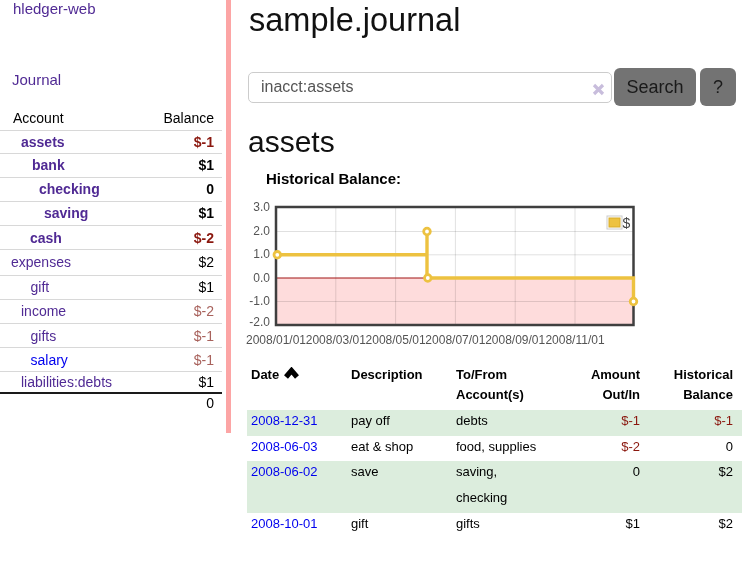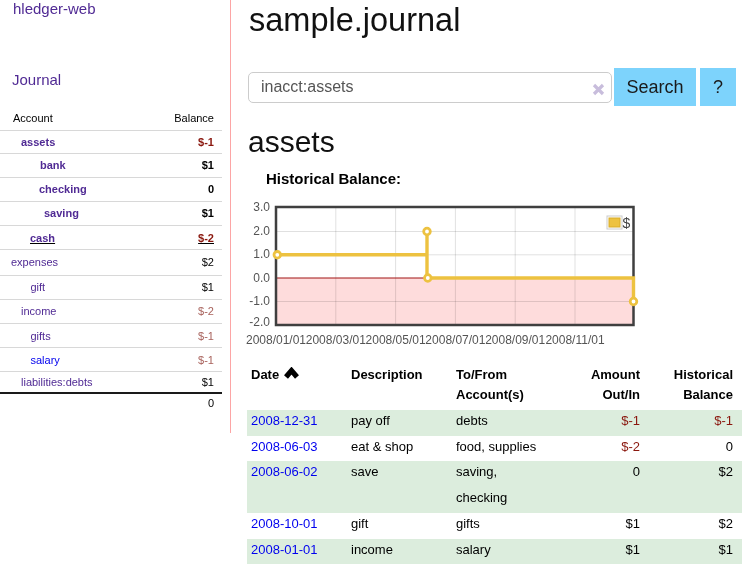--- a/index.html
+++ b/index.html
@@ -7,43 +7,43 @@
     font-family:"Liberation Sans", sans-serif; font-size:15px; color:#000; }
   a { text-decoration:none; }
   .purple { color:#502a94; }
   .blue { color:#0000ee; }
   .negb { color:#8a170e; }
   .negl { color:#a8625c; }
   .abs { position:absolute; }
 
   
   #sidebar { position:absolute; left:0; top:0; width:231px; height:433px;
-    border-right:1px solid #fca5a5; }
+    border-right:5px solid #fca5a5; }
   #acctbl { position:absolute; left:0; top:105px; width:222px;
-    border-collapse:collapse; font-size:11px; }
+    border-collapse:collapse; font-size:14px; }
   #acctbl td, #acctbl th { padding:0; vertical-align:middle; white-space:nowrap; }
   #acctbl .amt { text-align:right; padding-right:8px; font-weight:bold; }
   #acctbl tr { height:23.95px; }
   #acctbl tr.hdr { height:25.7px; }
   #acctbl tr.r1 { height:22.6px; }
   #acctbl tr.rb { height:23.95px; }
   #acctbl tr.rl { height:23.95px; }
   #acctbl tr.total { height:16px; }
   #acctbl tr + tr td { border-top:1px solid #d8d8d8; }
   #acctbl tr.total td { border-top:2px solid #1a1a1a; }
   #acctbl th { font-weight:normal; text-align:left; }
 
   
   h1 { position:absolute; left:249px; top:2px; font-size:32.5px; font-weight:normal; color:#111; }
   #qinput { position:absolute; left:248px; top:72px; width:364px; height:31px;
     border:1px solid #ccc; border-radius:5px; background:#fff; }
   #qtext { position:absolute; left:261px; top:87px; font-size:16px; color:#555;
     transform:translateY(-50%); }
-  .btn { position:absolute; top:68px; height:38px; background:#7dd3fc;
-    border-radius:0; color:#1a1a1a; font-size:18px; text-align:center;
+  .btn { position:absolute; top:68px; height:38px; background:#737373;
+    border-radius:6px; color:#1a1a1a; font-size:18px; text-align:center;
     line-height:38px; }
   #btn-search { left:614px; width:82px; }
   #btn-q { left:700px; width:36px; }
   h2 { position:absolute; left:248px; top:125px; font-size:30px; font-weight:normal; color:#111; }
   #histlabel { position:absolute; left:266px; top:170px; font-size:15px; font-weight:bold; }
 
   
   #chart { position:absolute; left:230px; top:195px; }
 
   
@@ -66,32 +66,32 @@
     <tbody>
         <tr class="hdr">
           <th style="padding-left:13px;">Account</th>
           <th class="amt" style="font-weight:normal;">Balance</th>
         </tr>
     <tr class="r1" style="height:22.7px; font-weight:bold;">
           <td style="padding-left:21px;"><a class="purple" href="#">assets</a></td>
           <td class="amt negb">$-1</td>
         </tr>
     <tr style="height:24px; font-weight:bold;">
-          <td style="padding-left:40px;"><a class="purple" href="#">bank</a></td>
+          <td style="padding-left:32px;"><a class="purple" href="#">bank</a></td>
           <td class="amt">$1</td>
         </tr>
     <tr style="height:24px; font-weight:bold;">
           <td style="padding-left:39px;"><a class="purple" href="#">checking</a></td>
           <td class="amt">0</td>
         </tr>
     <tr style="height:24px; font-weight:bold;">
           <td style="padding-left:44px;"><a class="purple" href="#">saving</a></td>
           <td class="amt">$1</td>
         </tr>
-    <tr class="rb" style="height:24.5px; font-weight:bold;text-decoration:underline;">
+    <tr class="rb" style="height:24.5px; font-weight:bold;">
           <td style="padding-left:30px;"><a class="purple" href="#">cash</a></td>
           <td class="amt negb">$-2</td>
         </tr>
     <tr class="rb" style="height:25.2px;">
           <td style="padding-left:11px;"><a class="purple" href="#">expenses</a></td>
           <td class="amt" style="font-weight:normal;">$2</td>
         </tr>
     <tr class="rb" style="height:24.2px;">
           <td style="padding-left:30.5px;"><a class="purple" href="#">gift</a></td>
           <td class="amt" style="font-weight:normal;">$1</td>
@@ -218,21 +218,14 @@
     <td class="r">0</td>
         <td class="r">$2</td>
   </tr>
   <tr>
     <td><a class="blue" href="#">2008-10-01</a></td>
         <td>gift</td>
         <td>gifts</td>
     <td class="r">$1</td>
         <td class="r">$2</td>
   </tr>
-  <tr class="g">
-    <td><a class="blue" href="#">2008-01-01</a></td>
-        <td>income</td>
-        <td>salary</td>
-    <td class="r">$1</td>
-        <td class="r">$1</td>
-  </tr>
 </tbody>
   </table>
 
 </body></html>

